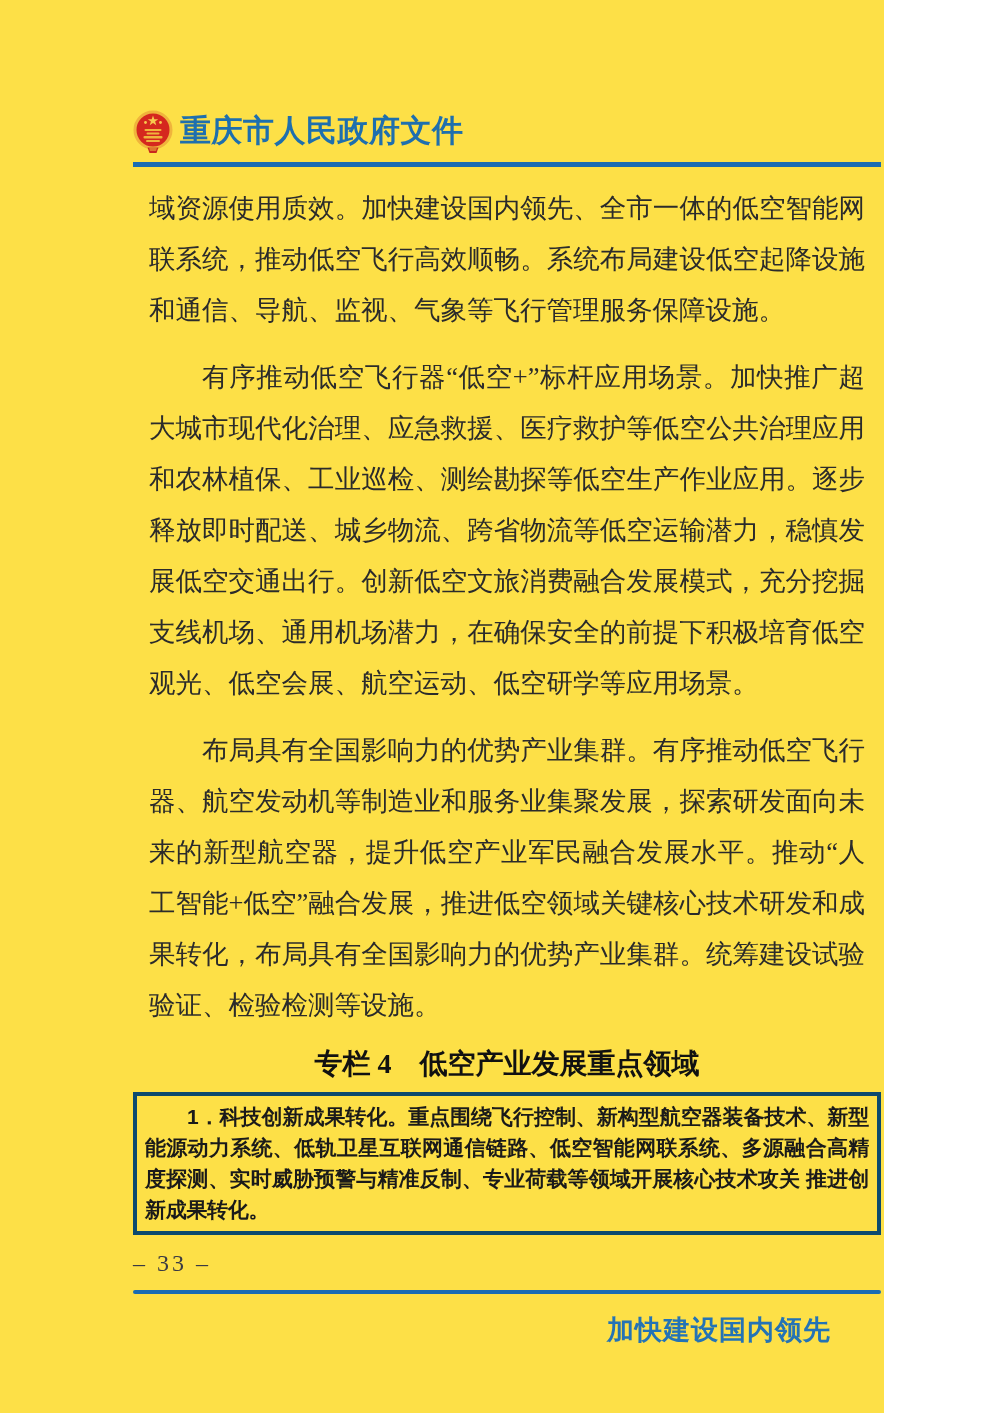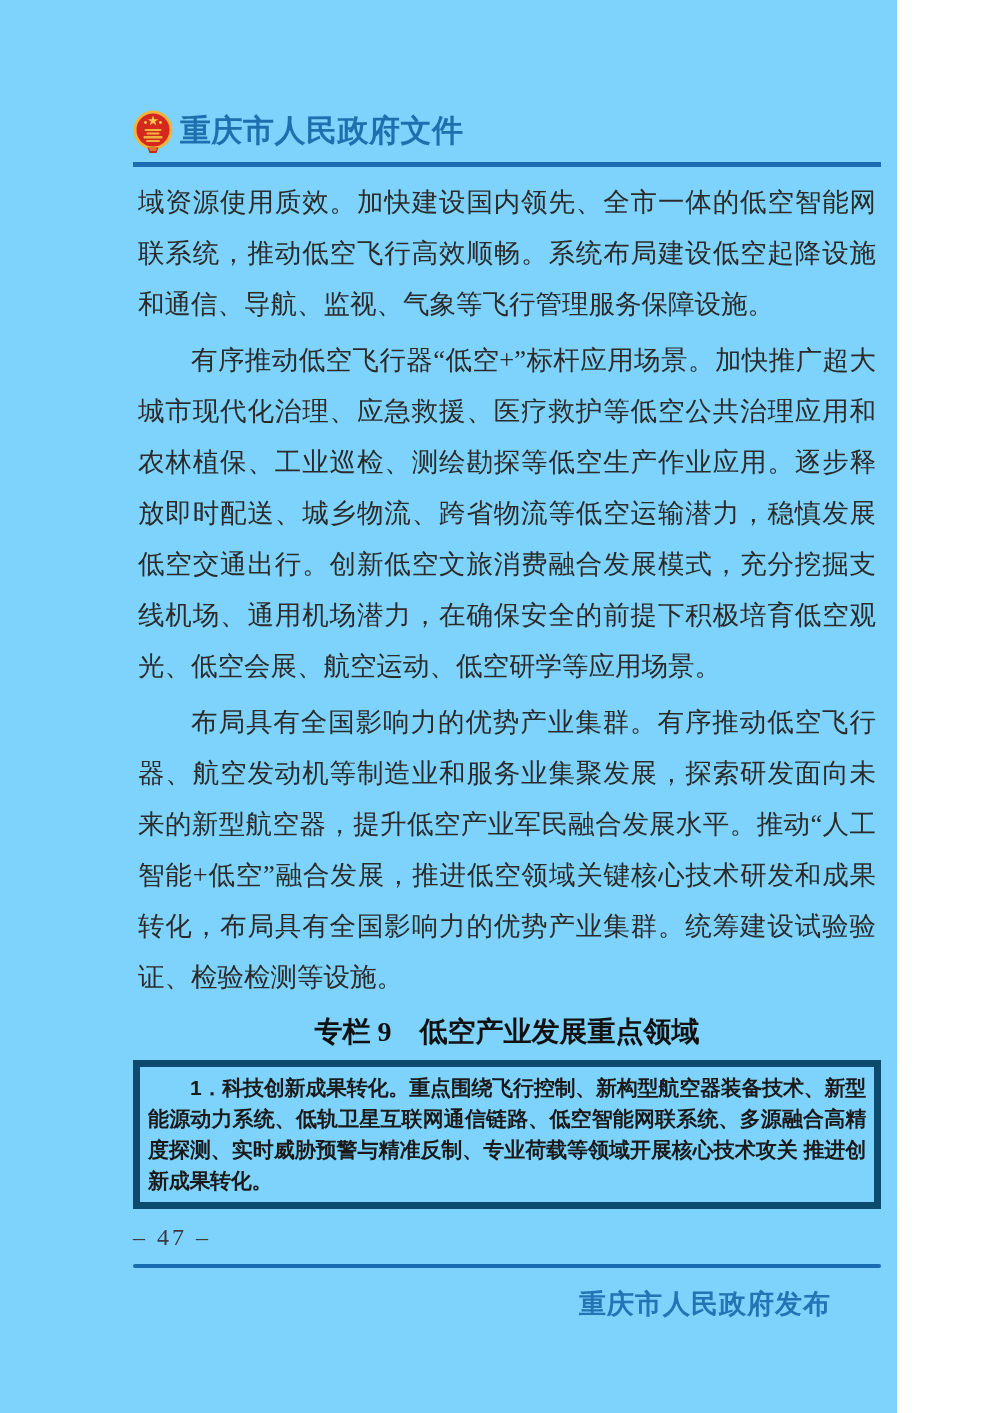--- a/index.html
+++ b/index.html
@@ -4,24 +4,23 @@
 <style>
   html, body {
     margin: 0;
     padding: 0;
     background: #ffffff;
   }
   .page {
     position: relative;
     width: 884px;
     height: 1413px;
-    background: #7dd3fc;
+    background: #fde047;
     overflow: hidden;
     font-family: "Liberation Serif", "DejaVu Serif", serif;
-    padding-left: 13px;
   }
   .content {
     position: absolute;
     left: 133px;
     top: 0;
     width: 748px;
   }
   
   .doc-header {
     margin-top: 110px;
@@ -42,42 +41,42 @@
     color: #1e6fae;
     letter-spacing: 0.5px;
     line-height: 1;
     padding-bottom: 4px;
   }
   
   .body-text {
     margin-top: 10px;
   }
   .para {
-    margin: 5px;
+    margin: 16px;
     font-size: 26.5px;
     line-height: 51px;
     color: #2b2b2b;
     text-align: justify;
     text-justify: inter-ideograph;
     word-break: break-all;
   }
   .para.indent { text-indent: 2em; }
   
   .column-heading {
     margin-top: 12px;
     text-align: center;
     font-size: 28px;
     line-height: 34px;
     font-weight: bold;
     color: #111111;
     font-family: "Liberation Serif", "DejaVu Serif", serif;
   }
   .column-box {
     margin-top: 11px;
-    border: 7px solid #0c4a6e;
+    border: 4px solid #0c4a6e;
     padding: 5px 8px 6px 8px;
   }
   .column-box .box-para {
     margin: 0;
     font-family: "Liberation Sans", "DejaVu Sans", sans-serif;
     font-weight: bold;
     font-size: 21px;
     line-height: 31px;
     color: #1a1a1a;
     text-align: justify;
@@ -134,26 +133,26 @@
       </span>
       <span class="doc-title">重庆市人民政府文件</span>
     </div>
 
     <div class="body-text">
         <p class="para">域资源使用质效。加快建设国内领先、全市一体的低空智能网联系统，推动低空飞行高效顺畅。系统布局建设低空起降设施和通信、导航、监视、气象等飞行管理服务保障设施。</p>
         <p class="para indent">有序推动低空飞行器“低空+”标杆应用场景。加快推广超大城市现代化治理、应急救援、医疗救护等低空公共治理应用和农林植保、工业巡检、测绘勘探等低空生产作业应用。逐步释放即时配送、城乡物流、跨省物流等低空运输潜力，稳慎发展低空交通出行。创新低空文旅消费融合发展模式，充分挖掘支线机场、通用机场潜力，在确保安全的前提下积极培育低空观光、低空会展、航空运动、低空研学等应用场景。</p>
         <p class="para indent">布局具有全国影响力的优势产业集群。有序推动低空飞行器、航空发动机等制造业和服务业集聚发展，探索研发面向未来的新型航空器，提升低空产业军民融合发展水平。推动“人工智能+低空”融合发展，推进低空领域关键核心技术研发和成果转化，布局具有全国影响力的优势产业集群。统筹建设试验验证、检验检测等设施。</p>
       </div>
 
-    <div class="column-heading">专栏 9　低空产业发展重点领域</div>
+    <div class="column-heading">专栏 4　低空产业发展重点领域</div>
 
     <div class="column-box">
       <p class="box-para">1．科技创新成果转化。重点围绕飞行控制、新构型航空器装备技术、新型能源动力系统、低轨卫星互联网通信链路、低空智能网联系统、多源融合高精度探测、实时威胁预警与精准反制、专业荷载等领域开展核心技术攻关 推进创新成果转化。</p>
     </div>
 
-    <div class="page-number">– 47 –</div>
+    <div class="page-number">– 33 –</div>
 
     <div class="footer-rule"></div>
 
-    <div class="publisher">重庆市人民政府发布</div>
+    <div class="publisher">加快建设国内领先</div>
 
   </div>
 </div>
 
 </body></html>

